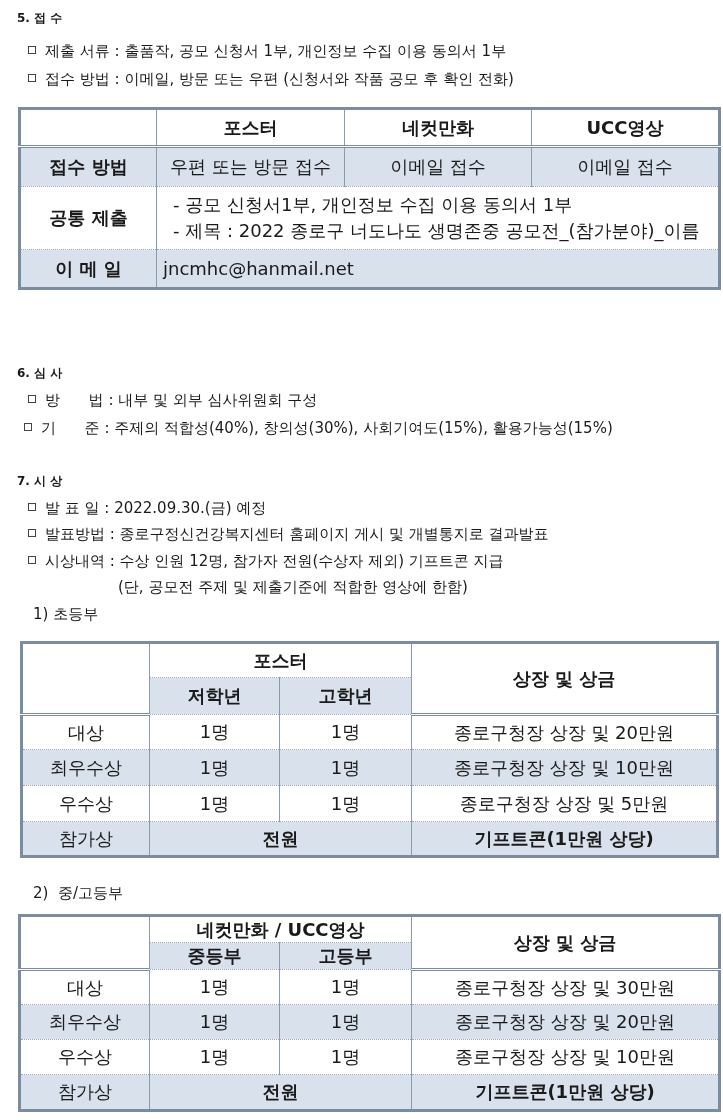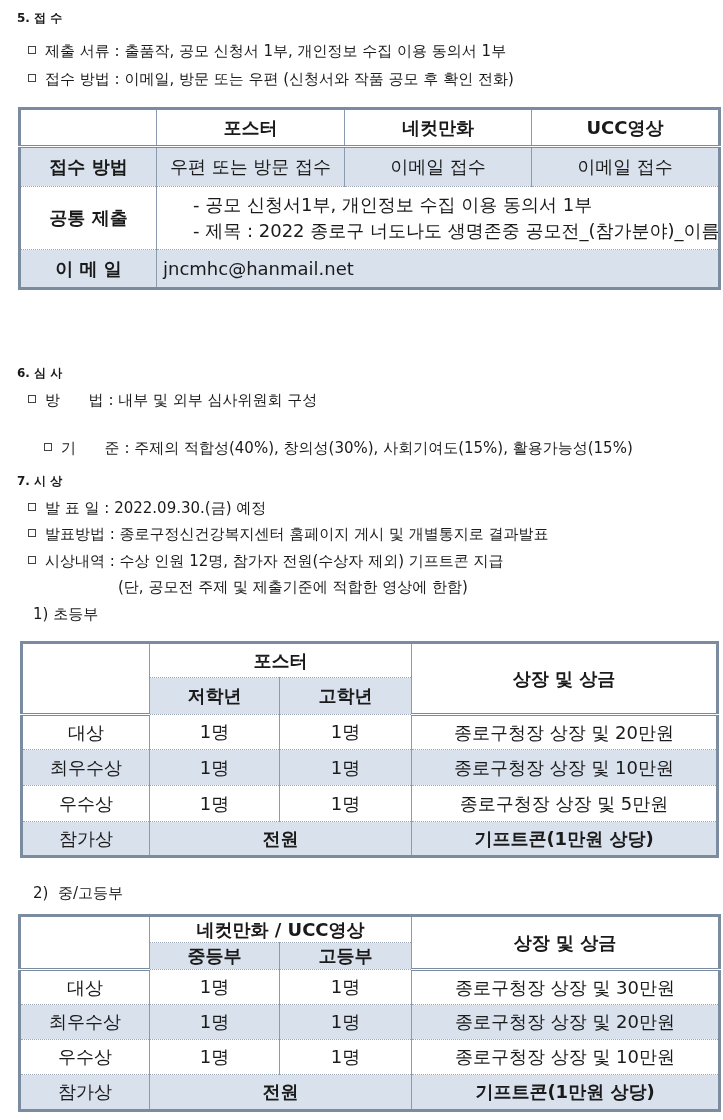--- a/index.html
+++ b/index.html
@@ -44,37 +44,37 @@
     <td class="bold">UCC영상</td>
   </tr>
   <tr class="shade" style="height:40px;">
     <td class="bold">접수 방법</td>
     <td>우편 또는 방문 접수</td>
     <td>이메일 접수</td>
     <td>이메일 접수</td>
   </tr>
   <tr style="height:63px;">
     <td class="bold">공통 제출</td>
-    <td colspan="3" class="left multi" style="padding-left:36px;">
+    <td colspan="3" class="left multi" style="padding-left:16px;">
       <div>- 공모 신청서1부, 개인정보 수집 이용 동의서 1부</div>
       <div>- 제목 : 2022 종로구 너도나도 생명존중 공모전_(참가분야)_이름</div>
     </td>
   </tr>
   <tr class="shade" style="height:39px;">
     <td class="bold" style="white-space:pre;">이 메 일</td>
     <td colspan="3" class="left">jncmhc@hanmail.net</td>
   </tr>
 </tbody>
   </table>
 
 <div class="abs sec-title" style="left:17px; top:365px;">6. 심    사</div>
 <div class="abs bullet-line" style="left:28px; top:391px;">
   <span class="sq"></span><span style="white-space:pre;">방      법</span> : <span>내부 및 외부 심사위원회 구성</span>
 </div>
-<div class="abs bullet-line" style="left:44px; top:419px;margin-top:20px;">
+<div class="abs bullet-line" style="left:24px; top:419px;">
   <span class="sq"></span><span style="white-space:pre;">기      준</span> : <span>주제의 적합성(40%), 창의성(30%), 사회기여도(15%), 활용가능성(15%)</span>
 </div>
 
 <div class="abs sec-title" style="left:17px; top:473px;">7. 시    상</div>
 <div class="abs bullet-line" style="left:28px; top:499px;">
   <span class="sq"></span><span>발 표 일</span> : <span>2022.09.30.(금) 예정</span>
 </div>
 <div class="abs bullet-line" style="left:28px; top:525px;">
   <span class="sq"></span><span>발표방법</span> : <span>종로구정신건강복지센터 홈페이지 게시 및 개별통지로 결과발표</span>
 </div>

